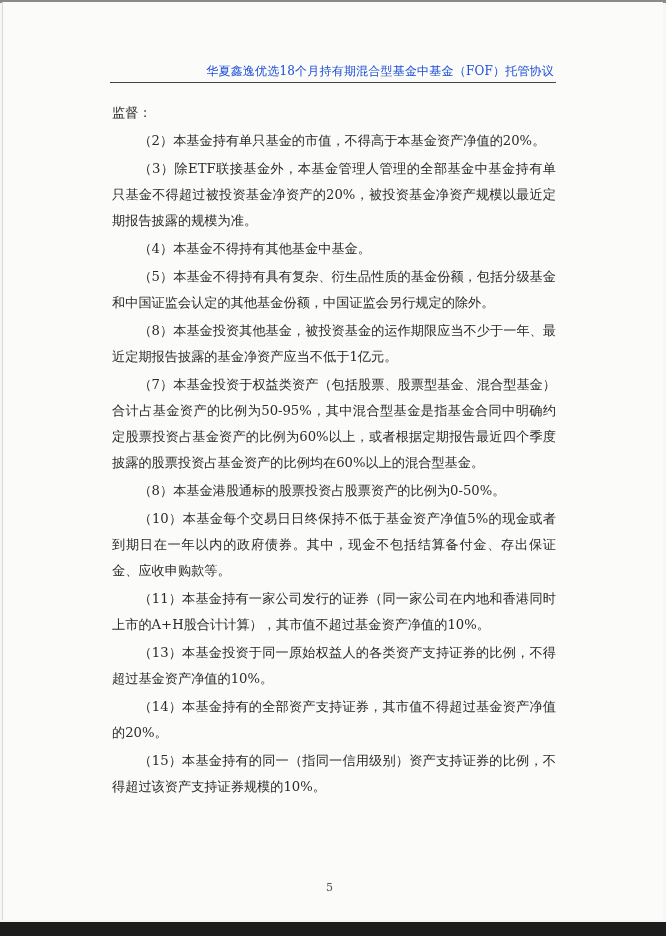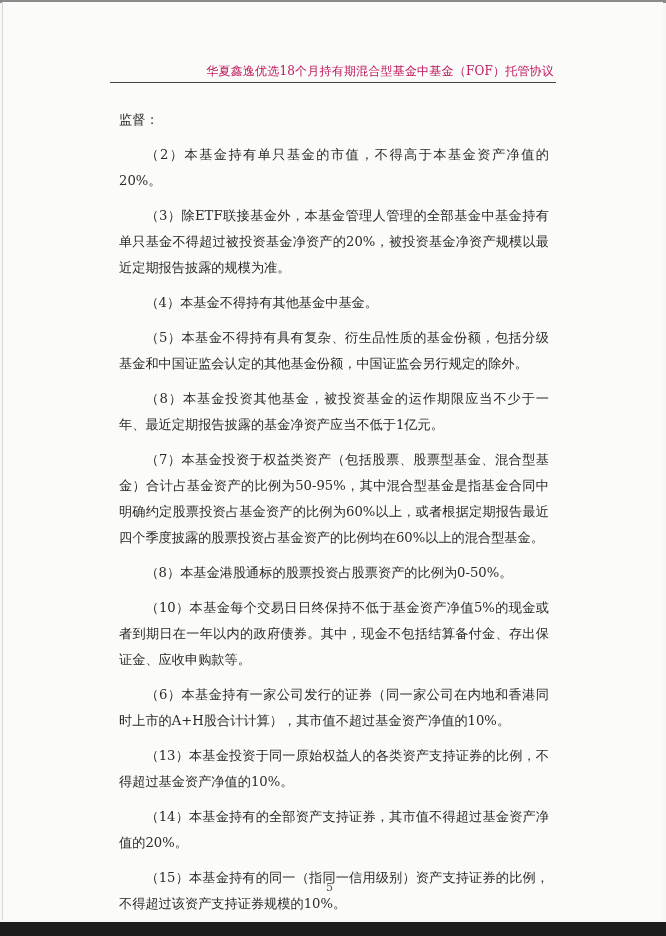--- a/index.html
+++ b/index.html
@@ -18,33 +18,33 @@
   .bottom-edge {
     position: absolute; left: 0; top: 922px; width: 666px; height: 14px;
     background: #1c1c1c;
   }
   .top-edge {
     position: absolute; left: 0; top: 0; width: 666px; height: 3px;
     background: #8a8a8a;
   }
   .header-title {
     position: absolute; right: 112px; top: 63px;
-    font-size: 12px; letter-spacing: 0.2px; color: #be185d;
+    font-size: 12px; letter-spacing: 0.2px; color: #1d4ed8;
     white-space: nowrap;
   }
   .header-rule {
     position: absolute; left: 110px; top: 82px; width: 446px; height: 0;
     border-top: 1.5px solid #444;
   }
   .body-text {
     position: absolute; left: 110px; top: 98px; width: 448px;
     font-size: 13.2px; line-height: 26px;
     text-align: justify;
   }
-  .body-text p { margin: 9px; text-indent: 2em; }
+  .body-text p { margin: 2px; text-indent: 2em; }
   .body-text p.lead { text-indent: 0; }
   .page-number {
     position: absolute; left: 326px; top: 881px;
     font-size: 11px; color: #555;
   }
 </style>
 </head>
 <body>
 
 <div class="top-edge"></div>
@@ -57,21 +57,21 @@
 <div class="body-text">
   <p class="lead">监督：</p>
   <p>（2）本基金持有单只基金的市值，不得高于本基金资产净值的20%。</p>
   <p>（3）除ETF联接基金外，本基金管理人管理的全部基金中基金持有单只基金不得超过被投资基金净资产的20%，被投资基金净资产规模以最近定期报告披露的规模为准。</p>
   <p>（4）本基金不得持有其他基金中基金。</p>
   <p>（5）本基金不得持有具有复杂、衍生品性质的基金份额，包括分级基金和中国证监会认定的其他基金份额，中国证监会另行规定的除外。</p>
   <p>（8）本基金投资其他基金，被投资基金的运作期限应当不少于一年、最近定期报告披露的基金净资产应当不低于1亿元。</p>
   <p>（7）本基金投资于权益类资产（包括股票、股票型基金、混合型基金）合计占基金资产的比例为50-95%，其中混合型基金是指基金合同中明确约定股票投资占基金资产的比例为60%以上，或者根据定期报告最近四个季度披露的股票投资占基金资产的比例均在60%以上的混合型基金。</p>
   <p>（8）本基金港股通标的股票投资占股票资产的比例为0-50%。</p>
   <p>（10）本基金每个交易日日终保持不低于基金资产净值5%的现金或者到期日在一年以内的政府债券。其中，现金不包括结算备付金、存出保证金、应收申购款等。</p>
-  <p>（6）本基金持有一家公司发行的证券（同一家公司在内地和香港同时上市的A+H股合计计算），其市值不超过基金资产净值的10%。</p>
+  <p>（11）本基金持有一家公司发行的证券（同一家公司在内地和香港同时上市的A+H股合计计算），其市值不超过基金资产净值的10%。</p>
   <p>（13）本基金投资于同一原始权益人的各类资产支持证券的比例，不得超过基金资产净值的10%。</p>
   <p>（14）本基金持有的全部资产支持证券，其市值不得超过基金资产净值的20%。</p>
   <p>（15）本基金持有的同一（指同一信用级别）资产支持证券的比例，不得超过该资产支持证券规模的10%。</p>
 
 </div>
 
 <div class="page-number">5</div>
 <div class="bottom-edge"></div>
 
 </body></html>

